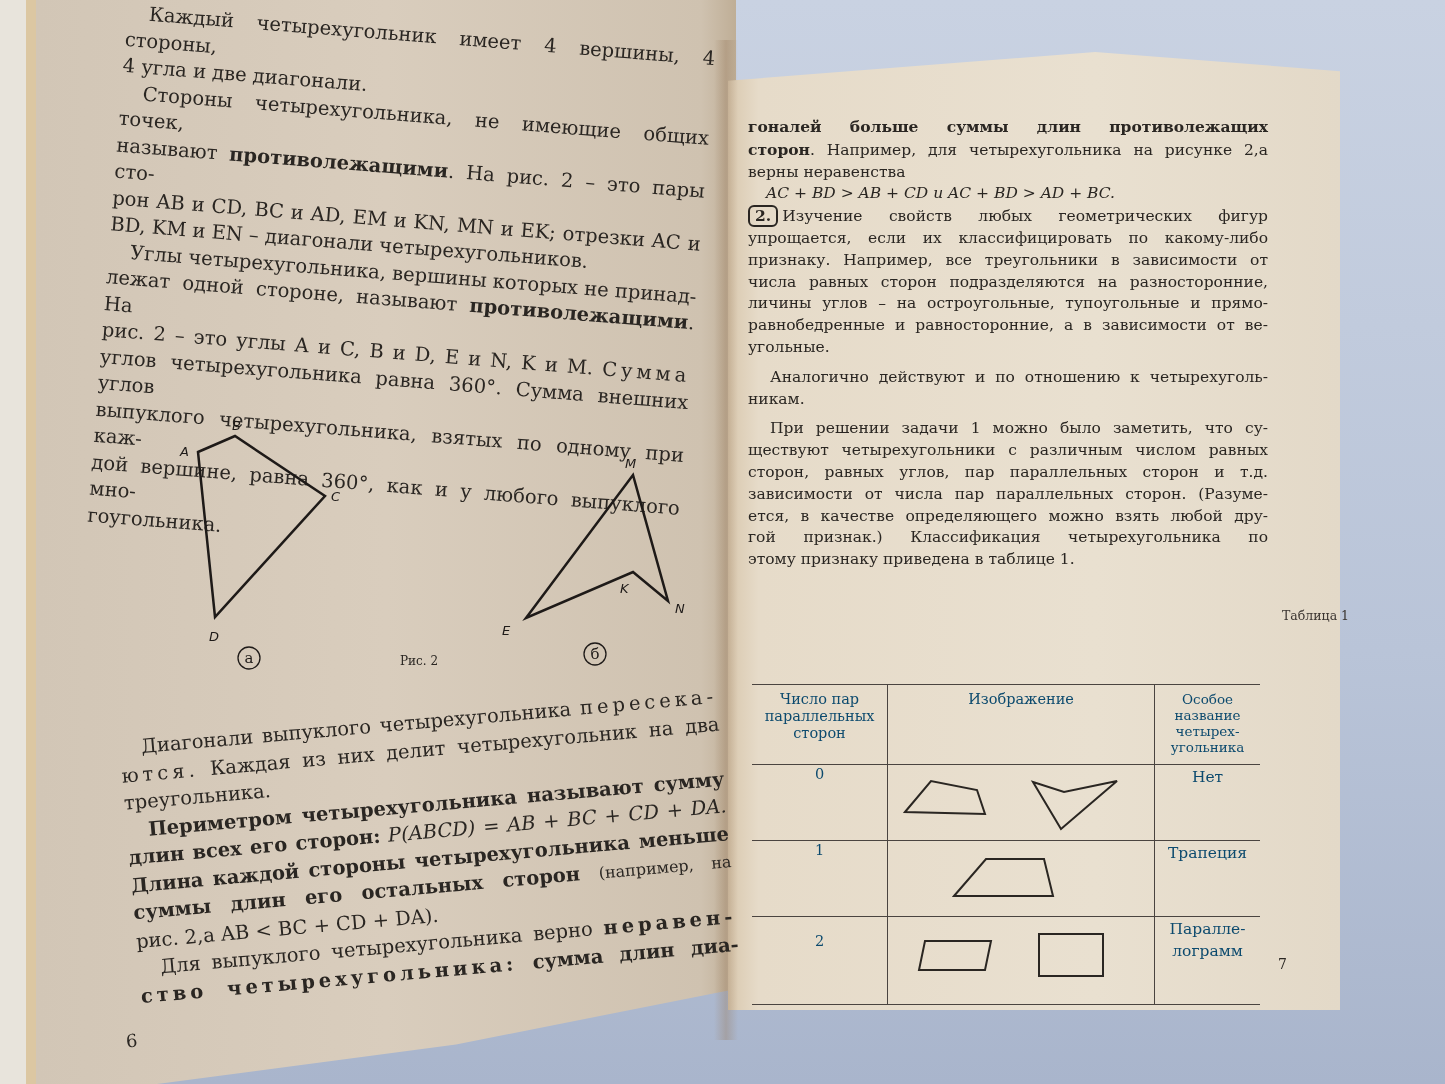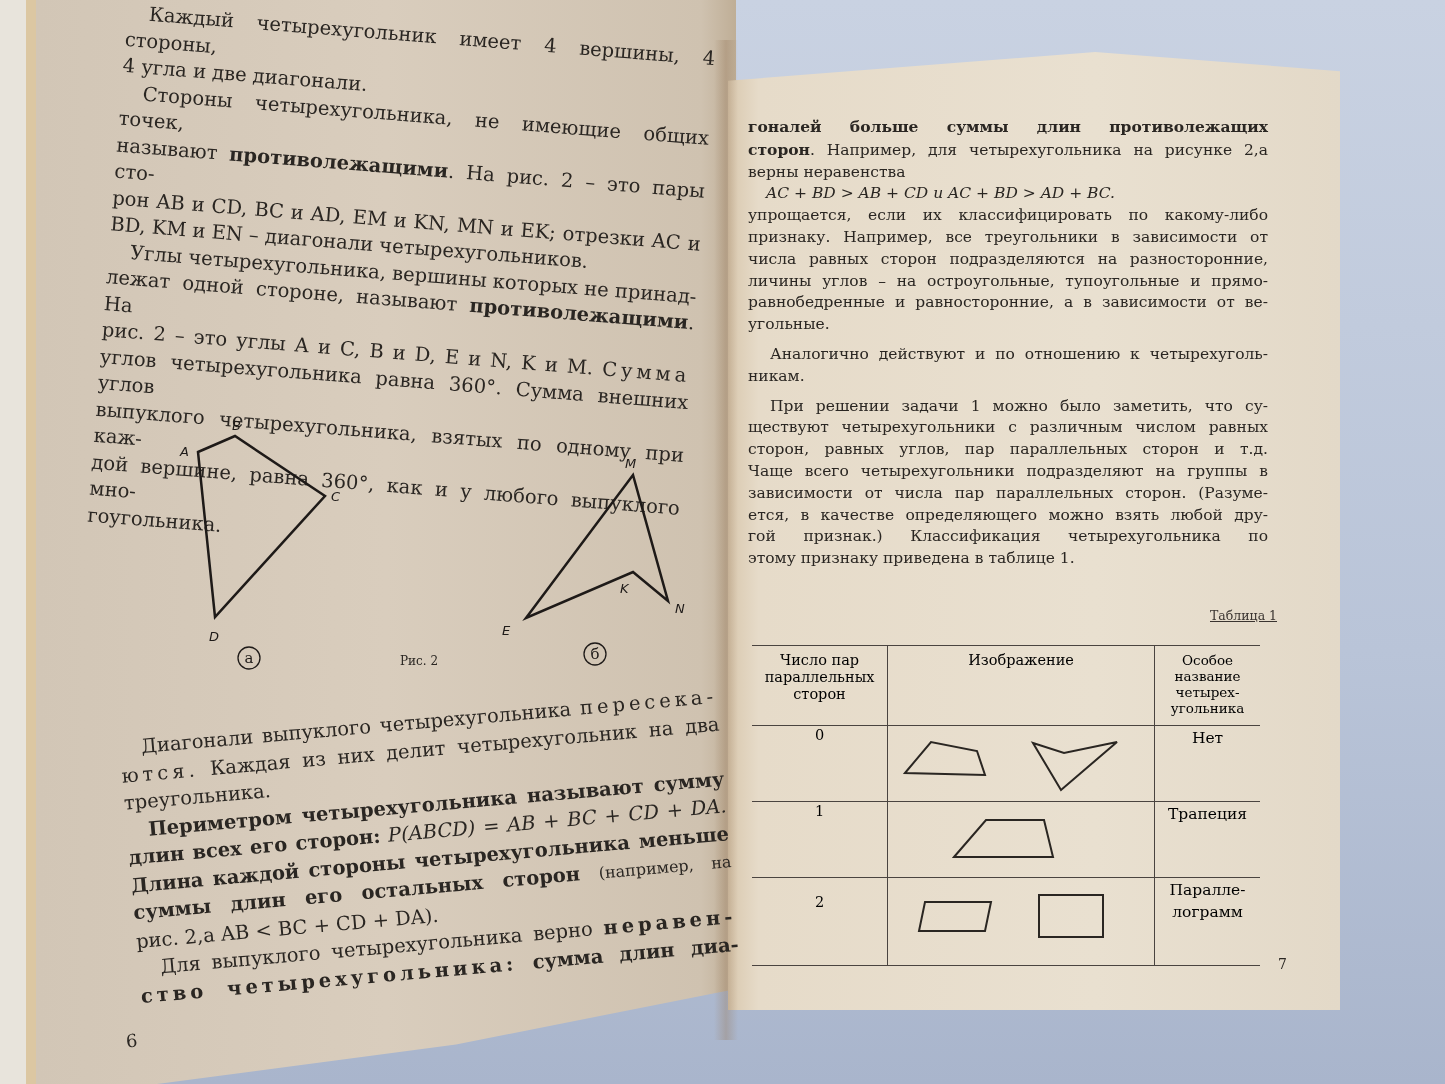--- a/index.html
+++ b/index.html
@@ -64,25 +64,25 @@
     font-size: 15.5px; line-height: 21.8px;
   }
   .right-text p { margin: 0; text-align: justify; text-align-last: justify; }
   .right-text p.last { text-align-last: left; }
   .formula { padding-left: 18px; font-style: italic; }
   .num-box {
     display: inline-block; border: 2px solid #2a2622; border-radius: 6px;
     padding: 0 5px; font-weight: bold; line-height: 18px; margin-right: 4px;
   }
   .table-caption {
-    position: absolute; left: 1210px; top: 608px; font-size: 12.5px; color: #3a3430; text-decoration: underline;
+    position: absolute; left: 1282px; top: 608px; font-size: 12.5px; color: #3a3430;
   }
   table.t1 {
-    position: absolute; left: 752px; top: 645px; width: 508px;
-    border-collapse: collapse; font-size: 14.5px; color: #000000;
+    position: absolute; left: 752px; top: 684px; width: 508px;
+    border-collapse: collapse; font-size: 14.5px; color: #0c4a6e;
   }
   table.t1 th, table.t1 td {
     border-left: 1px solid #4a4440; border-right: 1px solid #4a4440;
     border-top: 1.5px solid #4a4440; border-bottom: 1.5px solid #4a4440;
     text-align: center; font-weight: normal; vertical-align: top;
   }
   table.t1 th:first-child, table.t1 td:first-child { border-left: none; }
   table.t1 th:last-child, table.t1 td:last-child { border-right: none; margin-left: 16px; }
   table.t1 th { height: 72px; padding-top: 6px; line-height: 17px; }
   table.t1 td { height: 70px; }
@@ -162,32 +162,32 @@
   <p class="indent"><span>Для выпуклого четырехугольника верно</span> <b class="sp">неравен-</b></p>
   <p><b class="sp">ство четырехугольника:</b> <b>сумма длин диа-</b></p>
 </div>
 <div class="page-num-left">6</div>
 
 <div class="right-text">
   <p><b>гоналей больше суммы длин противолежащих</b></p>
   <p><b>сторон</b><span>. Например, для четырехугольника на рисунке 2,а</span></p>
   <p class="last">верны неравенства</p>
   <p class="last formula">AC + BD &gt; AB + CD и AC + BD &gt; AD + BC.</p>
+  <p><span class="num-box">2.</span><span>Изучение свойств любых геометрических фигур</span></p>
   <p>упрощается, если их классифицировать по какому-либо</p>
   <p>признаку. Например, все треугольники в зависимости от</p>
   <p>числа равных сторон подразделяются на разносторонние,</p>
   <p>личины углов – на остроугольные, тупоугольные и прямо-</p>
   <p>равнобедренные и равносторонние, а в зависимости от ве-</p>
   <p class="last">угольные.</p>
   <p class="indent" style="margin-top:8px">Аналогично действуют и по отношению к четырехуголь-</p>
   <p class="last">никам.</p>
   <p class="indent" style="margin-top:8px">При решении задачи 1 можно было заметить, что су-</p>
   <p>ществуют четырехугольники с различным числом равных</p>
   <p>сторон, равных углов, пар параллельных сторон и т.д.</p>
-  <p>Чаще всего четырехугольники подразделяют на группы в</p>
   <p>зависимости от числа пар параллельных сторон. (Разуме-</p>
   <p>ется, в качестве определяющего можно взять любой дру-</p>
   <p>гой признак.) Классификация четырехугольника по</p>
   <p class="last">этому признаку приведена в таблице 1.</p>
 </div>
 
 <div class="table-caption">Таблица 1</div>
 
 <table class="t1">
   <thead>

